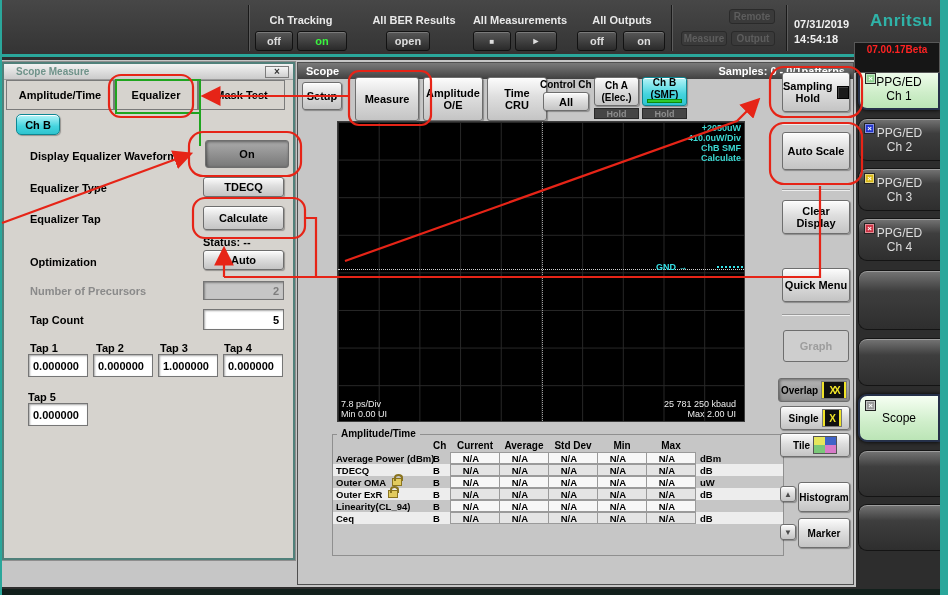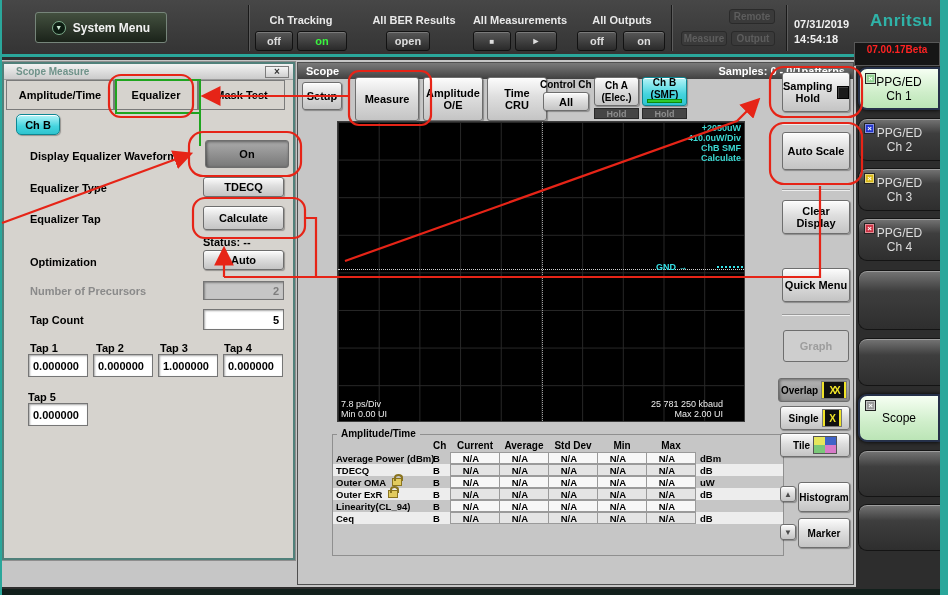--- a/index.html
+++ b/index.html
@@ -13,21 +13,21 @@
 .topbar{position:absolute;left:2px;top:0;width:938px;height:57px;background:linear-gradient(#474747,#343434);border-bottom:3px solid #2aa79b}
 .tb-label{position:absolute;font-size:11px;font-weight:bold;color:#e9e9e9;text-align:center}
 .tb-btn{position:absolute;background:linear-gradient(#585858,#2a2a2a);border:1px solid #121212;border-radius:3px;box-shadow:inset 0 1px 0 #7a7a7a;color:#ddd;font-size:11px;font-weight:bold;display:flex;align-items:center;justify-content:center;cursor:default}
 .tb-btn.green{color:#39f53e}
 .tb-btn.dim{background:#3a3a3a;color:#5d5d5d;border-color:#2a2a2a;box-shadow:none;font-size:10px}
 .sep{position:absolute;top:5px;height:46px;width:1px;background:#191919;box-shadow:1px 0 0 #5c5c5c}
 .sysmenu{position:absolute;left:33px;top:12px;width:132px;height:31px;background:linear-gradient(#43503f,#1b231a);border:1px solid #76857a;border-radius:3px;color:#f2f2f2;font-size:12px;font-weight:bold;display:flex;align-items:center;justify-content:center;gap:7px}
 .smicon{width:14px;height:14px;border-radius:50%;background:#0d1d12;border:1px solid #7fae8e;color:#cfe9d6;font-size:7px;display:inline-flex;align-items:center;justify-content:center}
 .dt{position:absolute;color:#f0f0f0;font-size:11px;font-weight:bold}
 .logo{position:absolute;left:868px;top:11px;color:#2fb3a8;font-size:17px;font-weight:bold;letter-spacing:.5px}
-.version{position:absolute;left:854px;top:42px;width:86px;height:24px;background:#161616;border:1px solid #585858;color:#ff2323;font-size:10px;font-weight:bold;text-align:center;line-height:13px;z-index:6}
+.version{position:absolute;left:854px;top:42px;width:86px;height:31px;background:#161616;border:1px solid #585858;color:#ff2323;font-size:10px;font-weight:bold;text-align:center;line-height:13px;z-index:6}
 
 .desktop{position:absolute;left:2px;top:60px;width:854px;height:527px;background:#c6c6c6}
 
 .btn{background:linear-gradient(#fcfcfc,#dedede 45%,#c4c4c4);border:1px solid #6e6e6e;border-radius:3px;color:#000;font-weight:bold;font-size:11px;display:flex;align-items:center;justify-content:center;text-align:center;box-shadow:inset 0 1px 0 #fff,1px 1px 1px rgba(0,0,0,.3);cursor:default}
 .btn.darkon{background:linear-gradient(#ababab,#787878);box-shadow:inset 1px 1px 3px rgba(0,0,0,.45)}
 .btn.disabled{color:#9d9d9d;background:#cecece;box-shadow:none}
 .btn.cyan{background:linear-gradient(#b5f4f8,#44d4de 60%,#2fc4cf);border-color:#0d8793}
 .btn.pressed{background:linear-gradient(#b5b5b5,#8e8e8e);box-shadow:inset 1px 1px 3px rgba(0,0,0,.4)}
 .field{position:absolute;background:#fff;border:1px solid #767676;box-shadow:inset 1px 1px 2px rgba(0,0,0,.35);font-size:11px;font-weight:bold;display:flex;align-items:center;justify-content:flex-end;padding:0 4px;color:#000}
 .field.left{justify-content:flex-start}
@@ -48,21 +48,21 @@
 
 .display{position:absolute;left:39px;top:58px;width:408px;height:301px;background-color:#000;border:1px solid #3c3c3c;background-image:linear-gradient(to right,#272727 1px,transparent 1px),linear-gradient(to bottom,#272727 1px,transparent 1px);background-size:40.7px 37.6px}
 .vdot{position:absolute;left:204px;top:0;bottom:0;width:0;border-left:1px dotted #9c9c9c}
 .gline{position:absolute;left:0;right:0;top:147px;height:0;border-top:1px dotted #d2d2d2}
 .wdots{position:absolute;right:1px;top:144px;width:26px;height:0;border-top:2px dotted #35e0e6}
 .scaleblk{position:absolute;right:3px;top:1px;text-align:right}
 .cy{display:block;color:#3bd9d2;font-size:9px;font-weight:bold;line-height:10px}
 .gnd{position:absolute;left:318px;top:140px;color:#35e0e6;font-size:9px;font-weight:bold}
 .wtext{color:#ececec;font-size:9px;line-height:10px;display:block}
 .blkbl{position:absolute;left:3px;bottom:2px}
-.blkbr{position:absolute;right:21px;bottom:2px;text-align:right}
+.blkbr{position:absolute;right:8px;bottom:2px;text-align:right}
 
 .panel{position:absolute;left:34px;top:371px;width:452px;height:122px;border:1px solid #8f8f8f}
 .ptitle{position:absolute;top:-7px;left:4px;background:#c6c6c6;padding:0 4px;font-size:10px;font-weight:bold}
 .res-head{display:flex;align-items:center;font-weight:bold;font-size:10px;height:13px;margin-top:4px}
 .res-row{display:flex;align-items:center;font-weight:bold;font-size:9.5px;height:12px}
 .res-row.alt{background:#ededed}
 .c-sp{width:100px}
 .c-name{width:100px;padding-left:3px;display:flex;align-items:center;white-space:nowrap}
 .c-ch{width:18px;text-align:left}
 .c-h{width:50px;text-align:center;margin-left:-1px}
@@ -89,24 +89,20 @@
 .badge::after{content:"×";display:block;text-align:center;color:#fff;font-size:8px;line-height:9px;font-weight:bold}
 
 .overlay{position:absolute;left:0;top:0;z-index:50;pointer-events:none}
 </style>
 </head>
 <body>
 
 <div class="screen">
 
   <div class="topbar">
-    <div class="sysmenu">
-      <span class="smicon">▼</span>
-      <span>System Menu</span>
-    </div>
     <div class="sep" style="left:246px"></div>
 
     <div class="tb-label" style="left:250px;top:14px;width:98px">Ch Tracking</div>
     <div class="tb-btn" style="left:253px;top:31px;width:38px;height:20px">off</div>
     <div class="tb-btn green" style="left:295px;top:31px;width:50px;height:20px">on</div>
 
     <div class="tb-label" style="left:358px;top:14px;width:108px">All BER Results</div>
     <div class="tb-btn" style="left:384px;top:31px;width:44px;height:20px">open</div>
 
     <div class="tb-label" style="left:458px;top:14px;width:120px">All Measurements</div>

